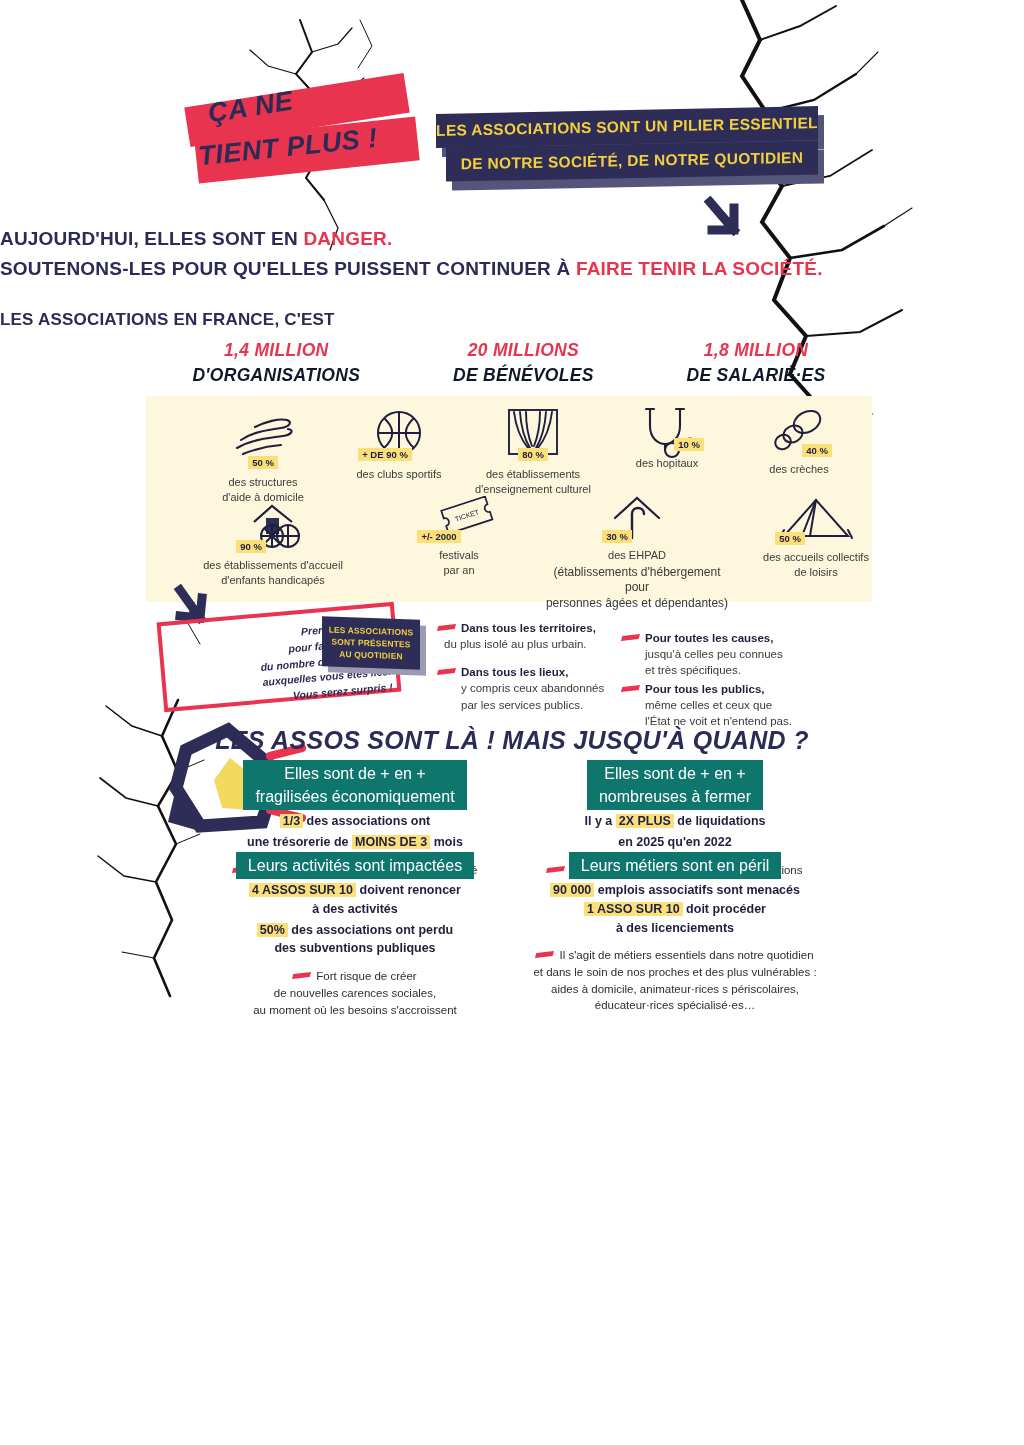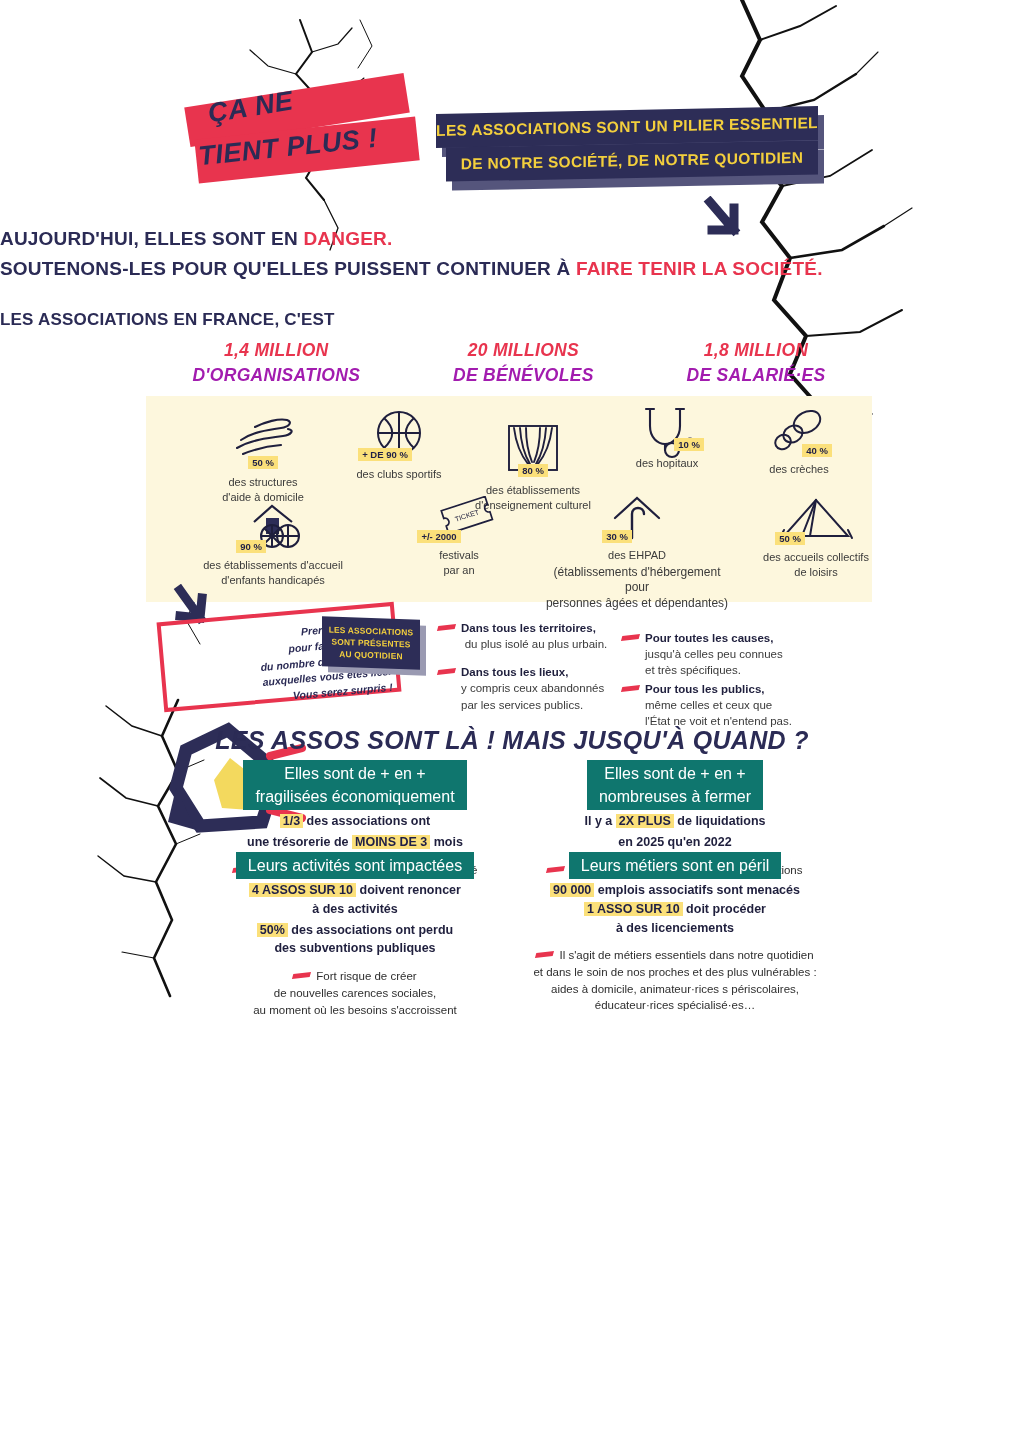--- a/index.html
+++ b/index.html
@@ -43,21 +43,21 @@
   .hl .red{color:#e8344e;}
   .hl1{top:228px;font-size:19px;}
   .hl2{top:258px;font-size:19px;}
   .hl3{top:310px;font-size:17px;}
 
   
   .bignums{position:absolute;top:340px;left:146px;width:726px;
     display:flex;justify-content:space-around;text-align:center;}
   .bignum .n{color:#e8344e;font-weight:bold;font-size:17.5px;font-style:italic;
     letter-spacing:.3px;}
-  .bignum .l{color:#a21caf;font-weight:bold;font-size:17.5px;font-style:italic;
+  .bignum .l{color:#0f172a;font-weight:bold;font-size:17.5px;font-style:italic;
     margin-top:4px;letter-spacing:.3px;}
 
   
   .band{position:absolute;left:146px;top:396px;width:726px;height:206px;
     background:#fdf7dd;}
   .stat{position:absolute;text-align:center;width:150px;}
   .stat .icon{height:46px;display:block;margin:0 auto;position:relative;}
   .stat .pct{display:inline-block;background:#fbe07a;color:#1f1f46;
     font-size:9.5px;font-weight:bold;padding:1px 4px;line-height:1.2;
     position:relative;top:-8px;}
@@ -210,21 +210,21 @@
               <path d="M7 27 L49 27"></path>
           <path d="M13 12 C24 22 24 32 13 42"></path>
           <path d="M43 12 C32 22 32 32 43 42"></path>
         </g>
           </svg>
       </span>
       <span class="pct" style="position:relative;left:-14px;">+ DE 90 %</span>
       <div class="cap">des clubs sportifs</div>
     </div>
 
-    <div class="stat" style="left:312px;top:26px;">
+    <div class="stat" style="left:312px;top:10px;">
       <span class="icon">
         <svg width="62" height="52" viewBox="0 0 62 52">
             <g stroke="#1f1f3d" stroke-width="1.9" fill="none" stroke-linecap="round">
           <rect x="7" y="4" width="48" height="44"></rect>
           <path d="M12 6 C14 22 18 32 26 42 M18 6 C19 22 22 32 28 42 M24 6 C24 20 26 30 30 40"></path>
           <path d="M50 6 C48 22 44 32 36 42 M44 6 C43 22 40 32 34 42 M38 6 C38 20 36 30 32 40"></path>
         </g>
           </svg>
       </span>
       <span class="pct">80 %</span>
@@ -342,21 +342,21 @@
     <div class="tag">
       <span>LES ASSOCIATIONS</span>
       <span>SONT PRÉSENTES</span>
       <span>AU QUOTIDIEN</span>
     </div>
   </div>
 
   <div class="bcol" style="left:438px;top:618px;width:190px;">
     <div>
       <span class="dash"></span><span class="b-title">Dans tous les territoires,</span>
-      <div class="b-body" style="margin-left:6px;text-align:center;">du plus isolé au plus urbain.</div>
+      <div class="b-body" style="margin-left:6px;">du plus isolé au plus urbain.</div>
     </div>
     <div style="margin-top:10px;">
       <span class="dash"></span><span class="b-title">Dans tous les lieux,</span>
       <div class="b-body" style="margin-left:23px;">y compris ceux abandonnés<br>par les services publics.</div>
     </div>
   </div>
 
   <div class="bcol" style="left:622px;top:618px;width:210px;">
     <div style="margin-top:10px;">
       <span class="dash"></span><span class="b-title">Pour toutes les causes,</span>

